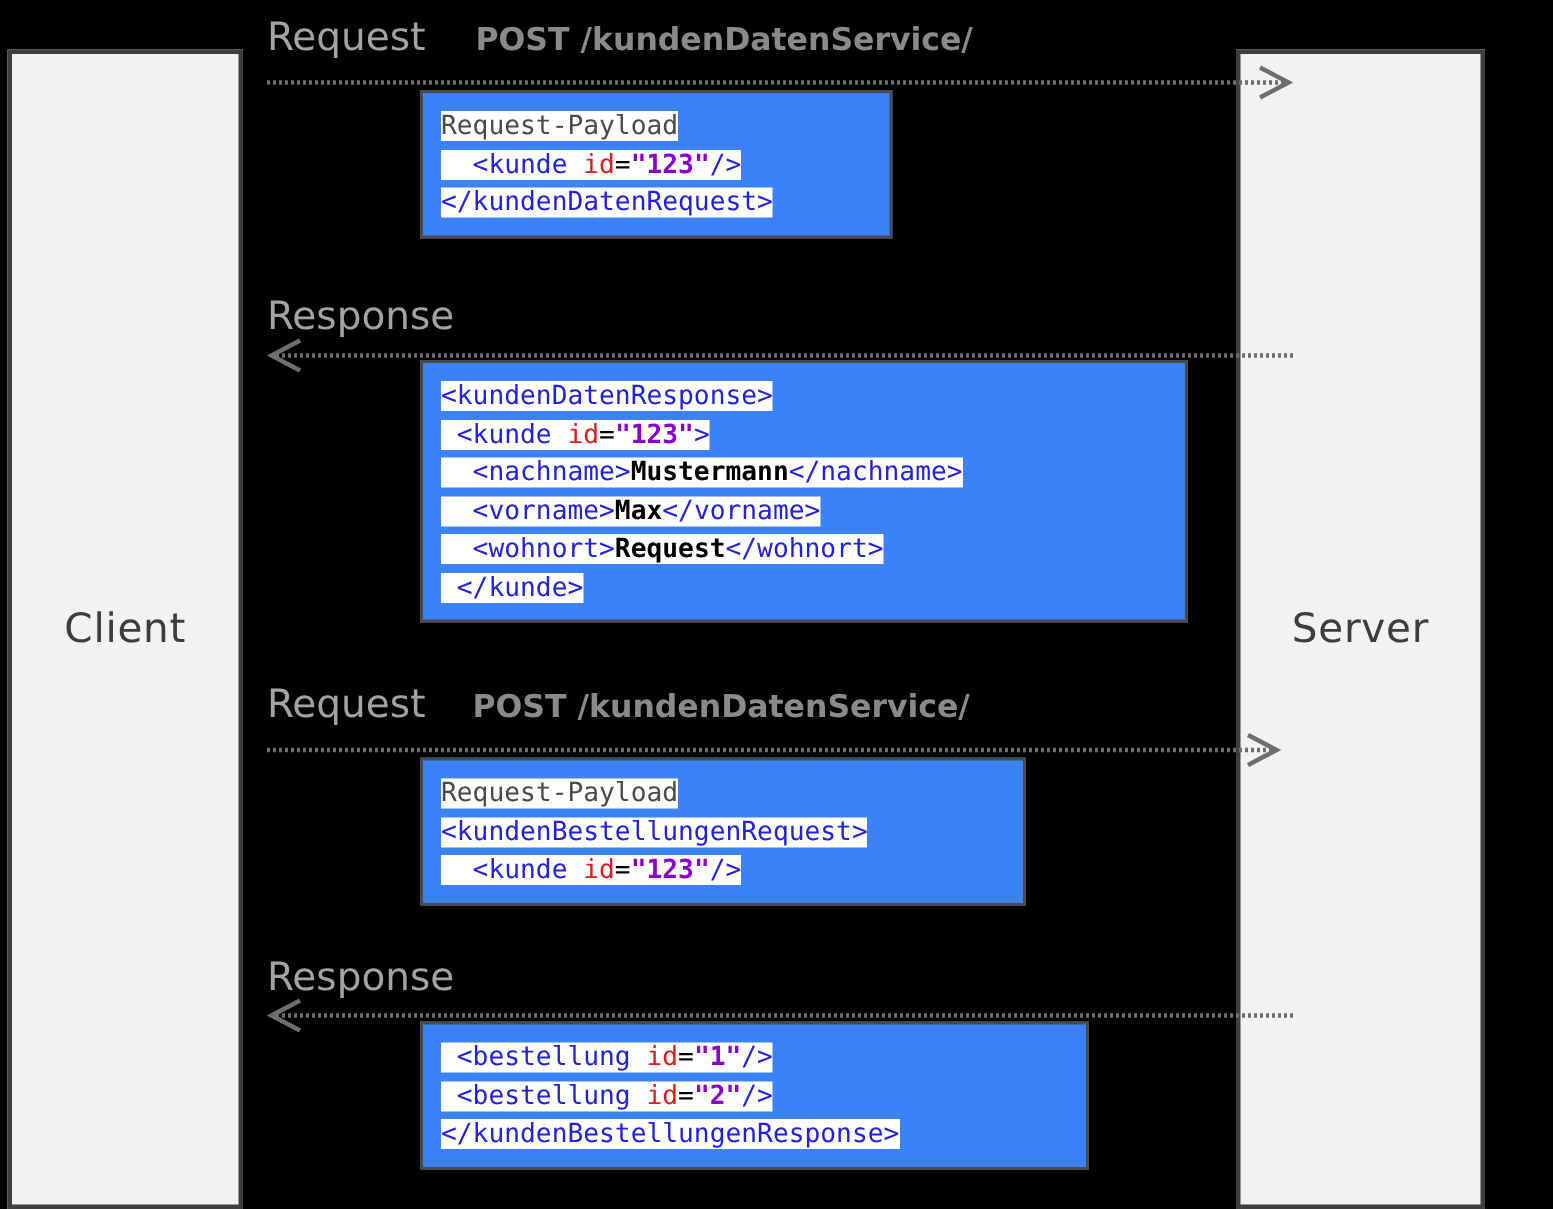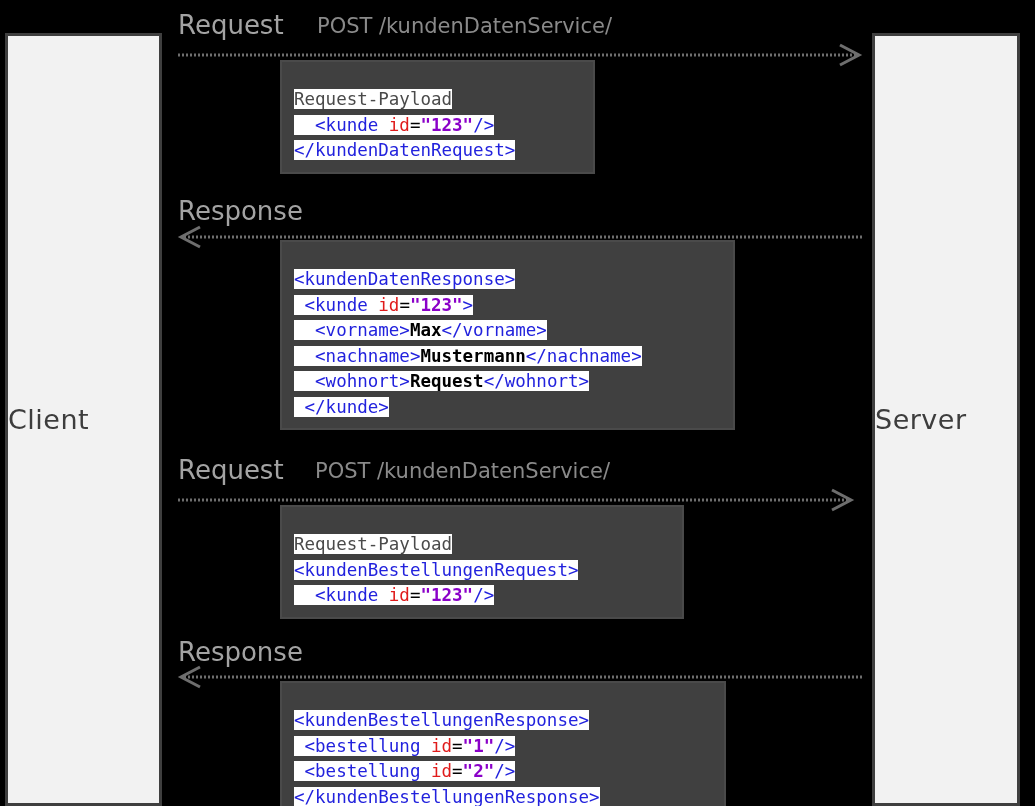--- a/index.html
+++ b/index.html
@@ -21,62 +21,63 @@
   }
 
   
   .lifeline {
     position: absolute;
     background: #f2f2f2;
     border: 3px solid #3f3f3f;
     box-sizing: border-box;
     display: flex;
     align-items: center;
+    justify-content: center;
   }
   .lifeline-label {
     font-family: "DejaVu Sans", sans-serif;
     font-size: 27px;
     color: #3d3d3d;
     letter-spacing: 0.5px;
     font-weight: 400;
   }
   #client-lifeline { left: 5px;  top: 33px; width: 157px; height: 773px; }
-  #server-lifeline { left: 872px; top: 33px; width: 148px; height: 773px; }
+  #server-lifeline { left: 824px; top: 33px; width: 166px; height: 773px; }
 
   
   .msg-label {
     position: absolute;
     font-family: "DejaVu Sans", sans-serif;
     color: #a3a3a3;
     font-size: 26px;
     white-space: nowrap;
     font-weight: 400;
   }
   .msg-sublabel {
     position: absolute;
     font-family: "DejaVu Sans", sans-serif;
     color: #8a8a8a;
     font-size: 21px;
     white-space: nowrap;
-    font-weight: 400;
+    font-weight: 700;
   }
 
   
   .arrow-svg {
     position: absolute;
     overflow: visible;
   }
 
   
   .note {
     position: absolute;
-    background: #404040;
+    background: #3b82f6;
     border: 2px solid #4a4a4a;
     box-sizing: border-box;
-    padding: 25px 12px 8px 12px;
+    padding: 10px 12px 8px 12px;
   }
   .code-line {
     font-family: "DejaVu Sans Mono", monospace;
     font-size: 17.5px;
     line-height: 25.5px;
     white-space: pre;
     color: #000000;
     margin: 0;
   }
   .code-line > span {
@@ -116,25 +117,25 @@
     <div class="code-line"><span class="tok-tag">&lt;/kundenDatenRequest&gt;</span></div>
   </div>
 
   <div class="msg-label" style="left:178px; top:196px;">Response</div>
 
   <svg class="arrow-svg" style="left:178px; top:226px;" width="684" height="22">
     <line x1="6" y1="11" x2="684" y2="11" stroke="#6e6e6e" stroke-width="3" stroke-dasharray="2 2"></line>
     <polyline points="22,1 3,11 22,21" fill="none" stroke="#6e6e6e" stroke-width="3"></polyline>
   </svg>
 
-  <div class="note" style="left:280px; top:240px; width:455px;">
+  <div class="note" style="left:280px; top:240px; width:512px;">
     <div class="code-line"><span class="tok-tag">&lt;kundenDatenResponse&gt;</span></div>
     <div class="code-line"><span><span class="tok-tag"> &lt;kunde </span><span class="tok-attr">id</span><span class="tok-eq">=</span><span class="tok-val">"123"</span><span class="tok-tag">&gt;</span></span></div>
+    <div class="code-line"><span><span class="tok-tag">  &lt;nachname&gt;</span><span class="tok-text">Mustermann</span><span class="tok-tag">&lt;/nachname&gt;</span></span></div>
     <div class="code-line"><span><span class="tok-tag">  &lt;vorname&gt;</span><span class="tok-text">Max</span><span class="tok-tag">&lt;/vorname&gt;</span></span></div>
-    <div class="code-line"><span><span class="tok-tag">  &lt;nachname&gt;</span><span class="tok-text">Mustermann</span><span class="tok-tag">&lt;/nachname&gt;</span></span></div>
     <div class="code-line"><span><span class="tok-tag">  &lt;wohnort&gt;</span><span class="tok-text">Request</span><span class="tok-tag">&lt;/wohnort&gt;</span></span></div>
     <div class="code-line"><span class="tok-tag"> &lt;/kunde&gt;</span></div>
   </div>
 
   <div class="msg-label" style="left:178px; top:455px;">Request</div>
   <div class="msg-sublabel" style="left:315px; top:459px;">POST /kundenDatenService/</div>
 
   <svg class="arrow-svg" style="left:178px; top:489px;" width="684" height="22">
     <line x1="0" y1="11" x2="670" y2="11" stroke="#6e6e6e" stroke-width="3" stroke-dasharray="2 2"></line>
     <polyline points="654,1 673,11 654,21" fill="none" stroke="#6e6e6e" stroke-width="3"></polyline>
@@ -147,19 +148,18 @@
   </div>
 
   <div class="msg-label" style="left:178px; top:637px;">Response</div>
 
   <svg class="arrow-svg" style="left:178px; top:666px;" width="684" height="22">
     <line x1="6" y1="11" x2="684" y2="11" stroke="#6e6e6e" stroke-width="3" stroke-dasharray="2 2"></line>
     <polyline points="22,1 3,11 22,21" fill="none" stroke="#6e6e6e" stroke-width="3"></polyline>
   </svg>
 
   <div class="note" style="left:280px; top:681px; width:446px;">
-    <div class="code-line"><span class="tok-tag">&lt;kundenBestellungenResponse&gt;</span></div>
     <div class="code-line"><span><span class="tok-tag"> &lt;bestellung </span><span class="tok-attr">id</span><span class="tok-eq">=</span><span class="tok-val">"1"</span><span class="tok-tag">/&gt;</span></span></div>
     <div class="code-line"><span><span class="tok-tag"> &lt;bestellung </span><span class="tok-attr">id</span><span class="tok-eq">=</span><span class="tok-val">"2"</span><span class="tok-tag">/&gt;</span></span></div>
     <div class="code-line"><span class="tok-tag">&lt;/kundenBestellungenResponse&gt;</span></div>
   </div>
 
 </div>
 
 </body></html>

